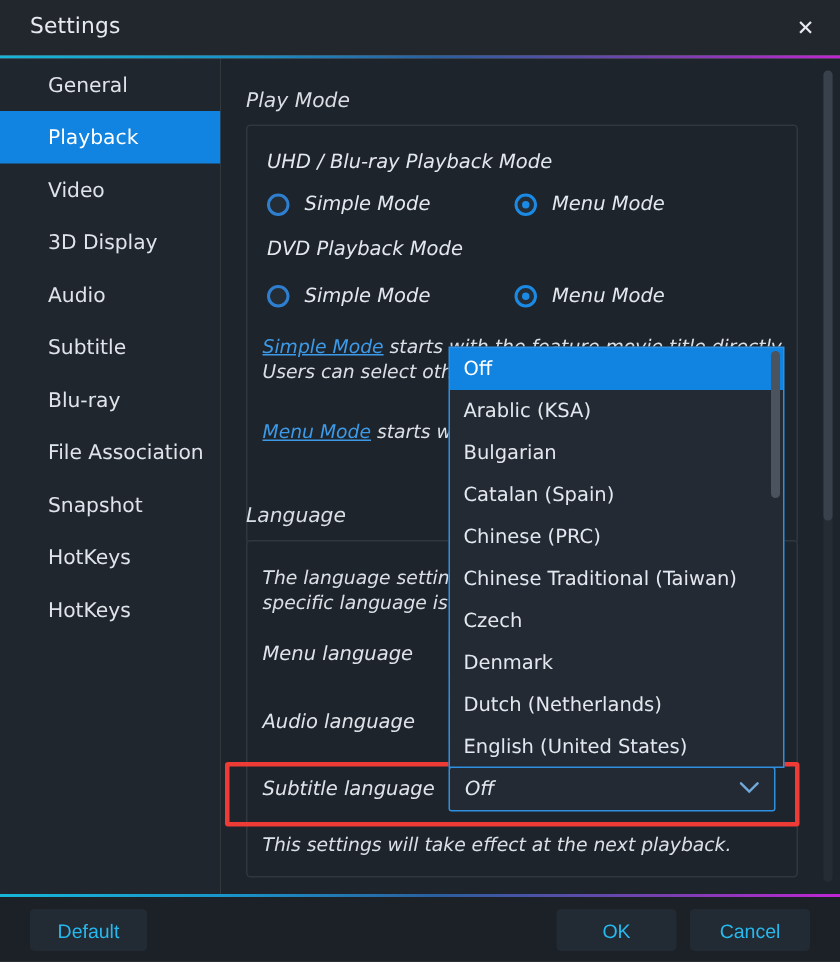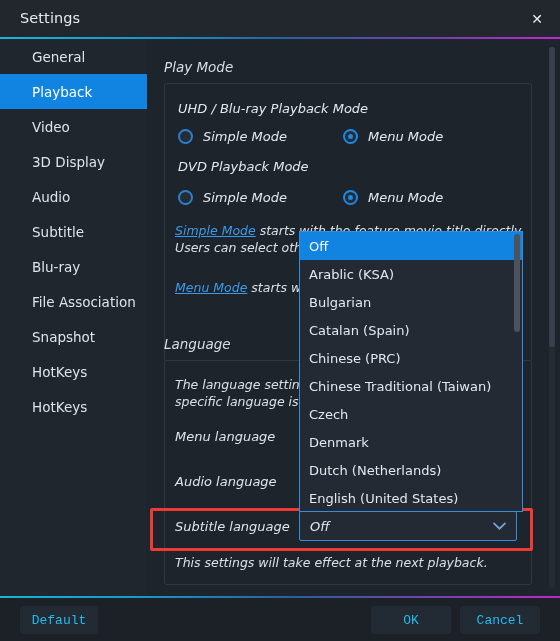--- a/index.html
+++ b/index.html
@@ -192,21 +192,21 @@
     position: absolute; left: 0; top: 598px;
     width: 560px; height: 43px;
     background: #1c2127;
   }
   .btn {
     position: absolute; top: 8px;
     height: 28px;
     background: #222a33;
     border: none; border-radius: 3px;
     color: #27b9ee; font-size: 13px;
-    font-family: Liberation Mono, monospace;
+    font-family: Liberation Sans, sans-serif;
     cursor: pointer;
     display: flex; align-items: center; justify-content: center;
   }
 </style>
 </head>
 <body>
 
 <div id="app">
 
   <div class="titlebar">

